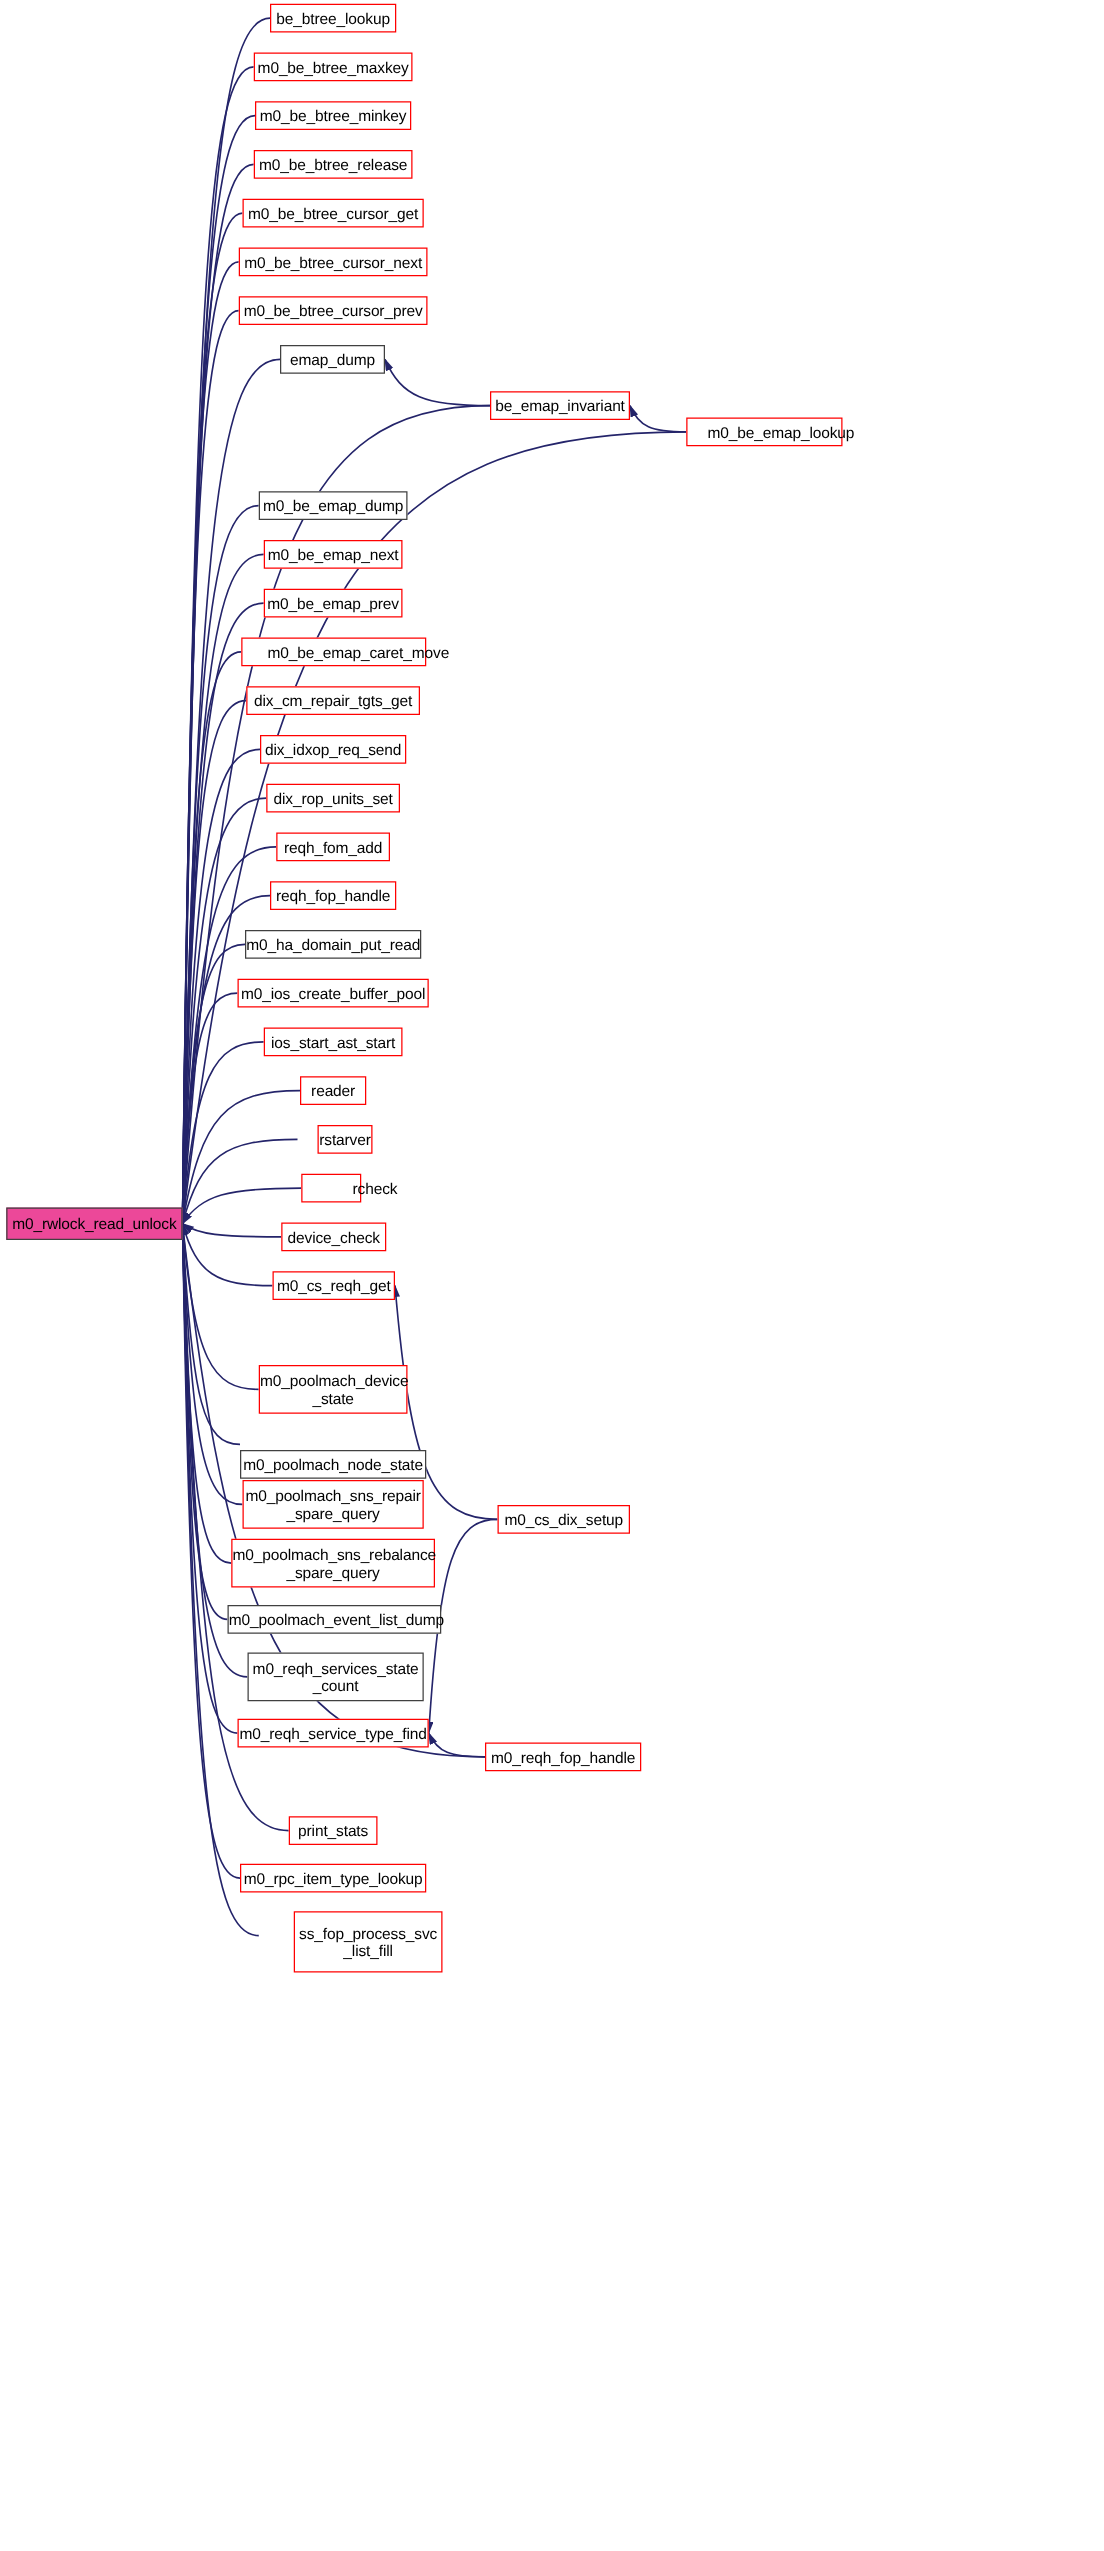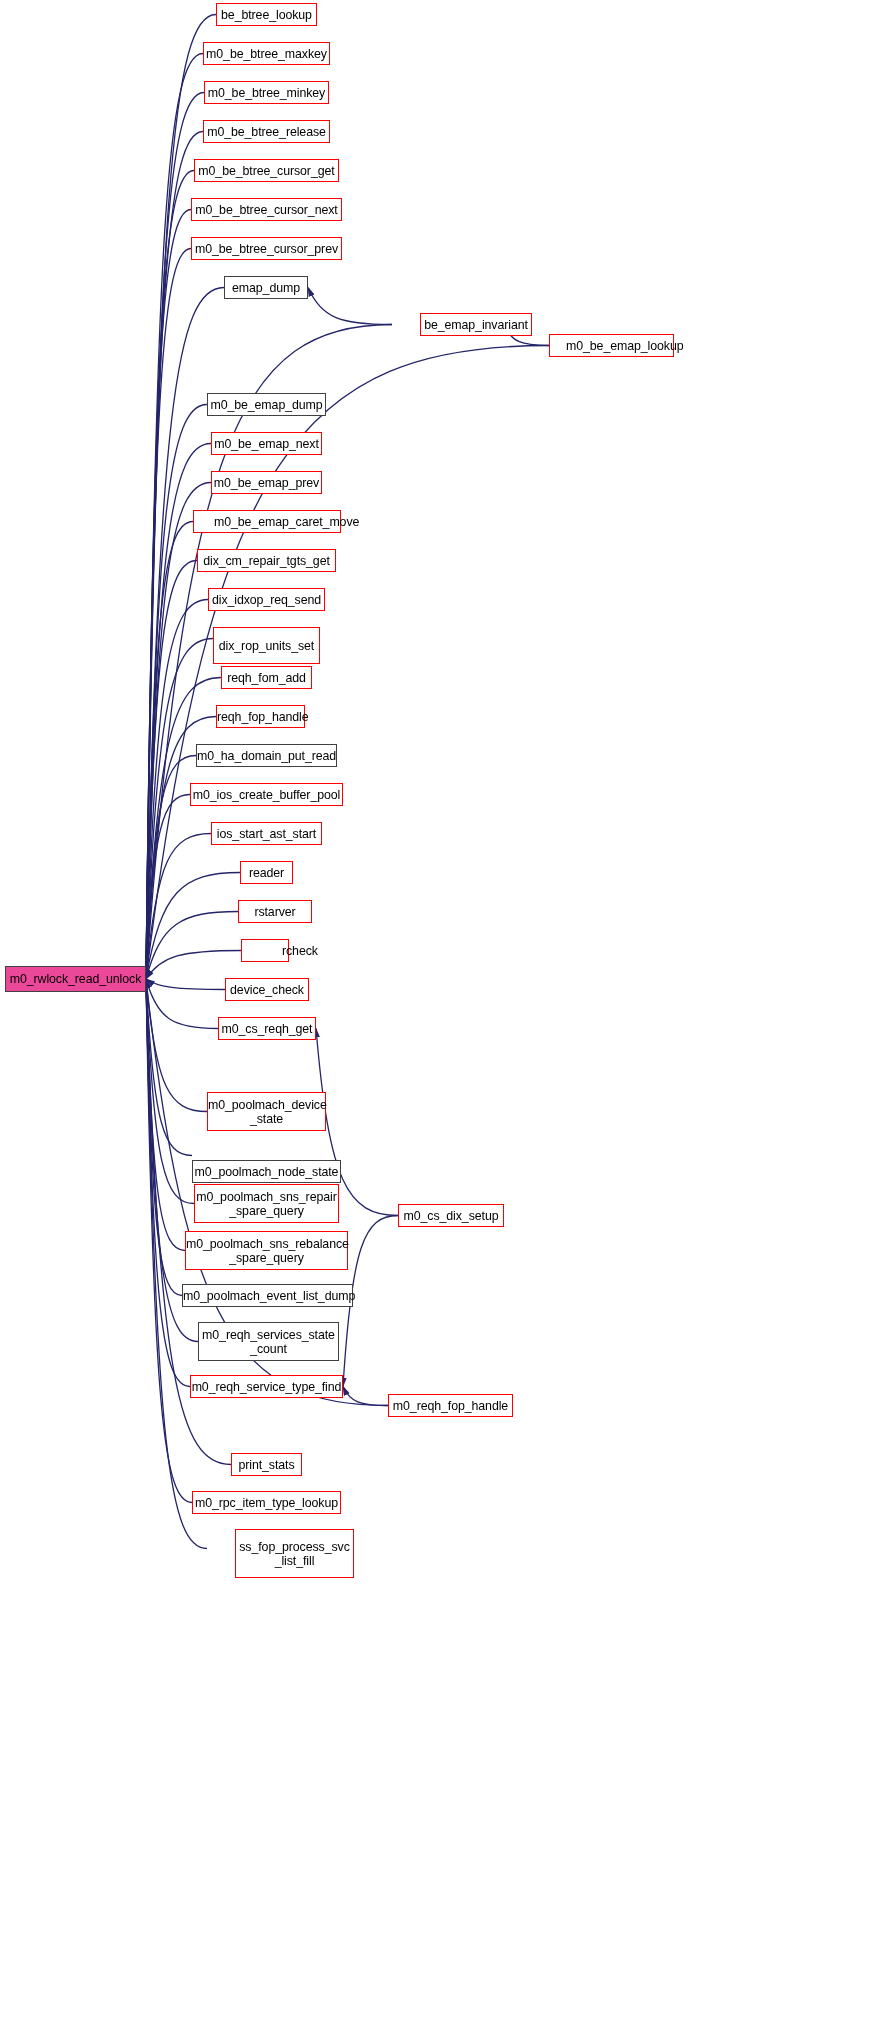--- a/index.html
+++ b/index.html
@@ -123,44 +123,44 @@
       <div class="gnode link" style="left: 194px; top: 159px; width: 145px; height: 23px;"><span class="lbl">m0_be_btree_cursor_get</span></div>
       <div class="gnode link" style="left: 191px; top: 198px; width: 151px; height: 23px;"><span class="lbl">m0_be_btree_cursor_next</span></div>
       <div class="gnode link" style="left: 191px; top: 237px; width: 151px; height: 23px;"><span class="lbl">m0_be_btree_cursor_prev</span></div>
       <div class="gnode plain" style="left: 224px; top: 276px; width: 84px; height: 23px;"><span class="lbl">emap_dump</span></div>
       <div class="gnode plain" style="left: 207px; top: 393px; width: 119px; height: 23px;"><span class="lbl">m0_be_emap_dump</span></div>
       <div class="gnode link" style="left: 211px; top: 432px; width: 111px; height: 23px;"><span class="lbl">m0_be_emap_next</span></div>
       <div class="gnode link" style="left: 211px; top: 471px; width: 111px; height: 23px;"><span class="lbl">m0_be_emap_prev</span></div>
       <div class="gnode link" style="left: 193px; top: 510px; width: 148px; height: 23px; padding-left: 20px;"><span class="lbl">m0_be_emap_caret_move</span></div>
       <div class="gnode link" style="left: 197px; top: 549px; width: 139px; height: 23px;"><span class="lbl">dix_cm_repair_tgts_get</span></div>
       <div class="gnode link" style="left: 208px; top: 588px; width: 117px; height: 23px;"><span class="lbl">dix_idxop_req_send</span></div>
-      <div class="gnode link" style="left: 213px; top: 627px; width: 107px; height: 37px;"><span class="lbl">dix_rop_units_set</span></div>
+      <div class="gnode link" style="left: 213px; top: 627px; width: 107px; height: 23px;"><span class="lbl">dix_rop_units_set</span></div>
       <div class="gnode link" style="left: 221px; top: 666px; width: 91px; height: 23px;"><span class="lbl">reqh_fom_add</span></div>
-      <div class="gnode link" style="left: 216px; top: 705px; width: 89px; height: 23px;"><span class="lbl">reqh_fop_handle</span></div>
+      <div class="gnode link" style="left: 216px; top: 705px; width: 101px; height: 23px;"><span class="lbl">reqh_fop_handle</span></div>
       <div class="gnode plain" style="left: 196px; top: 744px; width: 141px; height: 23px;"><span class="lbl">m0_ha_domain_put_read</span></div>
       <div class="gnode link" style="left: 190px; top: 783px; width: 153px; height: 23px;"><span class="lbl">m0_ios_create_buffer_pool</span></div>
       <div class="gnode link" style="left: 211px; top: 822px; width: 111px; height: 23px;"><span class="lbl">ios_start_ast_start</span></div>
       <div class="gnode link" style="left: 240px; top: 861px; width: 53px; height: 23px;"><span class="lbl">reader</span></div>
-      <div class="gnode link" style="left: 238px; top: 900px; width: 74px; height: 23px;"><span class="lbl">rstarver</span></div>
+      <div class="gnode link" style="left: 254px; top: 900px; width: 44px; height: 23px;"><span class="lbl">rstarver</span></div>
       <div class="gnode link" style="left: 241px; top: 939px; width: 48px; height: 23px; padding-left: 40px;"><span class="lbl">rcheck</span></div>
       <div class="gnode link" style="left: 225px; top: 978px; width: 84px; height: 23px;"><span class="lbl">device_check</span></div>
       <div class="gnode link" style="left: 218px; top: 1017px; width: 98px; height: 23px;"><span class="lbl">m0_cs_reqh_get</span></div>
       <div class="gnode link" style="left: 207px; top: 1092px; width: 119px; height: 39px;"><span class="lbl">m0_poolmach_device
 _state</span></div>
       <div class="gnode plain" style="left: 192px; top: 1144px; width: 149px; height: 23px; margin-top: 16px;"><span class="lbl">m0_poolmach_node_state</span></div>
       <div class="gnode link" style="left: 194px; top: 1184px; width: 145px; height: 39px;"><span class="lbl">m0_poolmach_sns_repair
 _spare_query</span></div>
       <div class="gnode link" style="left: 185px; top: 1231px; width: 163px; height: 39px;"><span class="lbl">m0_poolmach_sns_rebalance
 _spare_query</span></div>
       <div class="gnode plain" style="left: 182px; top: 1284px; width: 171px; height: 23px;"><span class="lbl">m0_poolmach_event_list_dump</span></div>
       <div class="gnode plain" style="left: 198px; top: 1322px; width: 141px; height: 39px;"><span class="lbl">m0_reqh_services_state
 _count</span></div>
       <div class="gnode link" style="left: 190px; top: 1375px; width: 153px; height: 23px;"><span class="lbl">m0_reqh_service_type_find</span></div>
       <div class="gnode link" style="left: 231px; top: 1453px; width: 71px; height: 23px;"><span class="lbl">print_stats</span></div>
       <div class="gnode link" style="left: 192px; top: 1491px; width: 149px; height: 23px;"><span class="lbl">m0_rpc_item_type_lookup</span></div>
       <div class="gnode link" style="left: 207px; top: 1529px; width: 119px; height: 49px; margin-left: 28px;"><span class="lbl">ss_fop_process_svc
 _list_fill</span></div>
-      <div class="gnode link" style="left: 392px; top: 313px; width: 112px; height: 23px; margin-left: 28px;"><span class="lbl">be_emap_invariant</span></div>
+      <div class="gnode link" style="left: 392px; top: 313px; width: 112px; height: 23px;"><span class="lbl">be_emap_invariant</span></div>
       <div class="gnode link" style="left: 549px; top: 334px; width: 125px; height: 23px; padding-left: 16px;"><span class="lbl">m0_be_emap_lookup</span></div>
       <div class="gnode link" style="left: 398px; top: 1204px; width: 106px; height: 23px;"><span class="lbl">m0_cs_dix_setup</span></div>
       <div class="gnode link" style="left: 388px; top: 1394px; width: 125px; height: 23px;"><span class="lbl">m0_reqh_fop_handle</span></div>
     </div>
 </div>
 
 </body></html>

